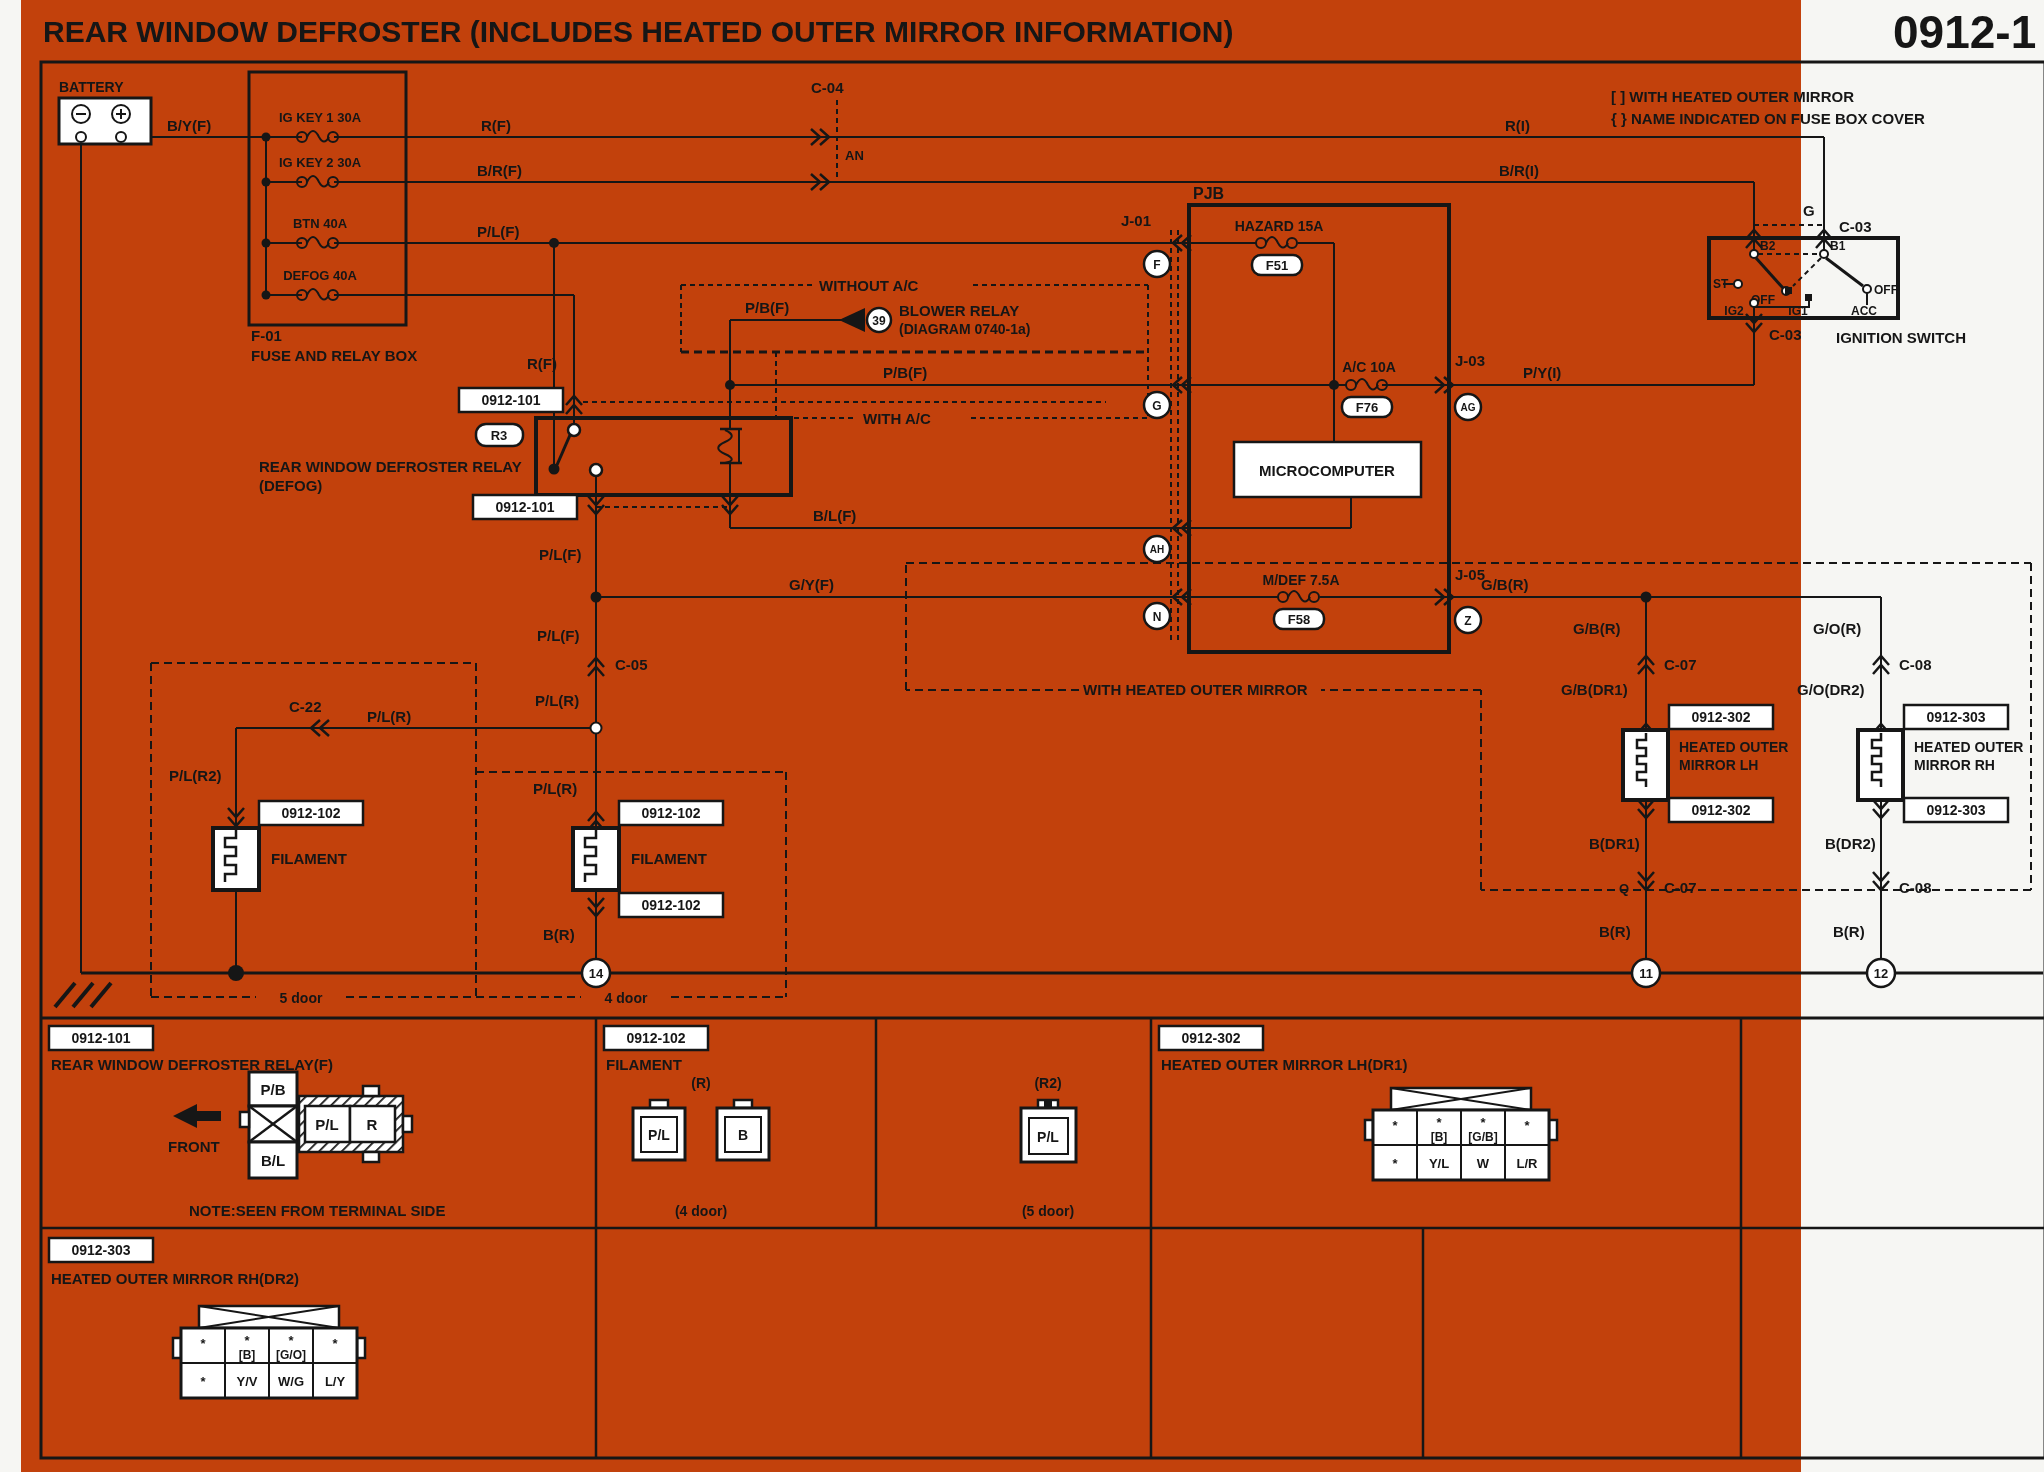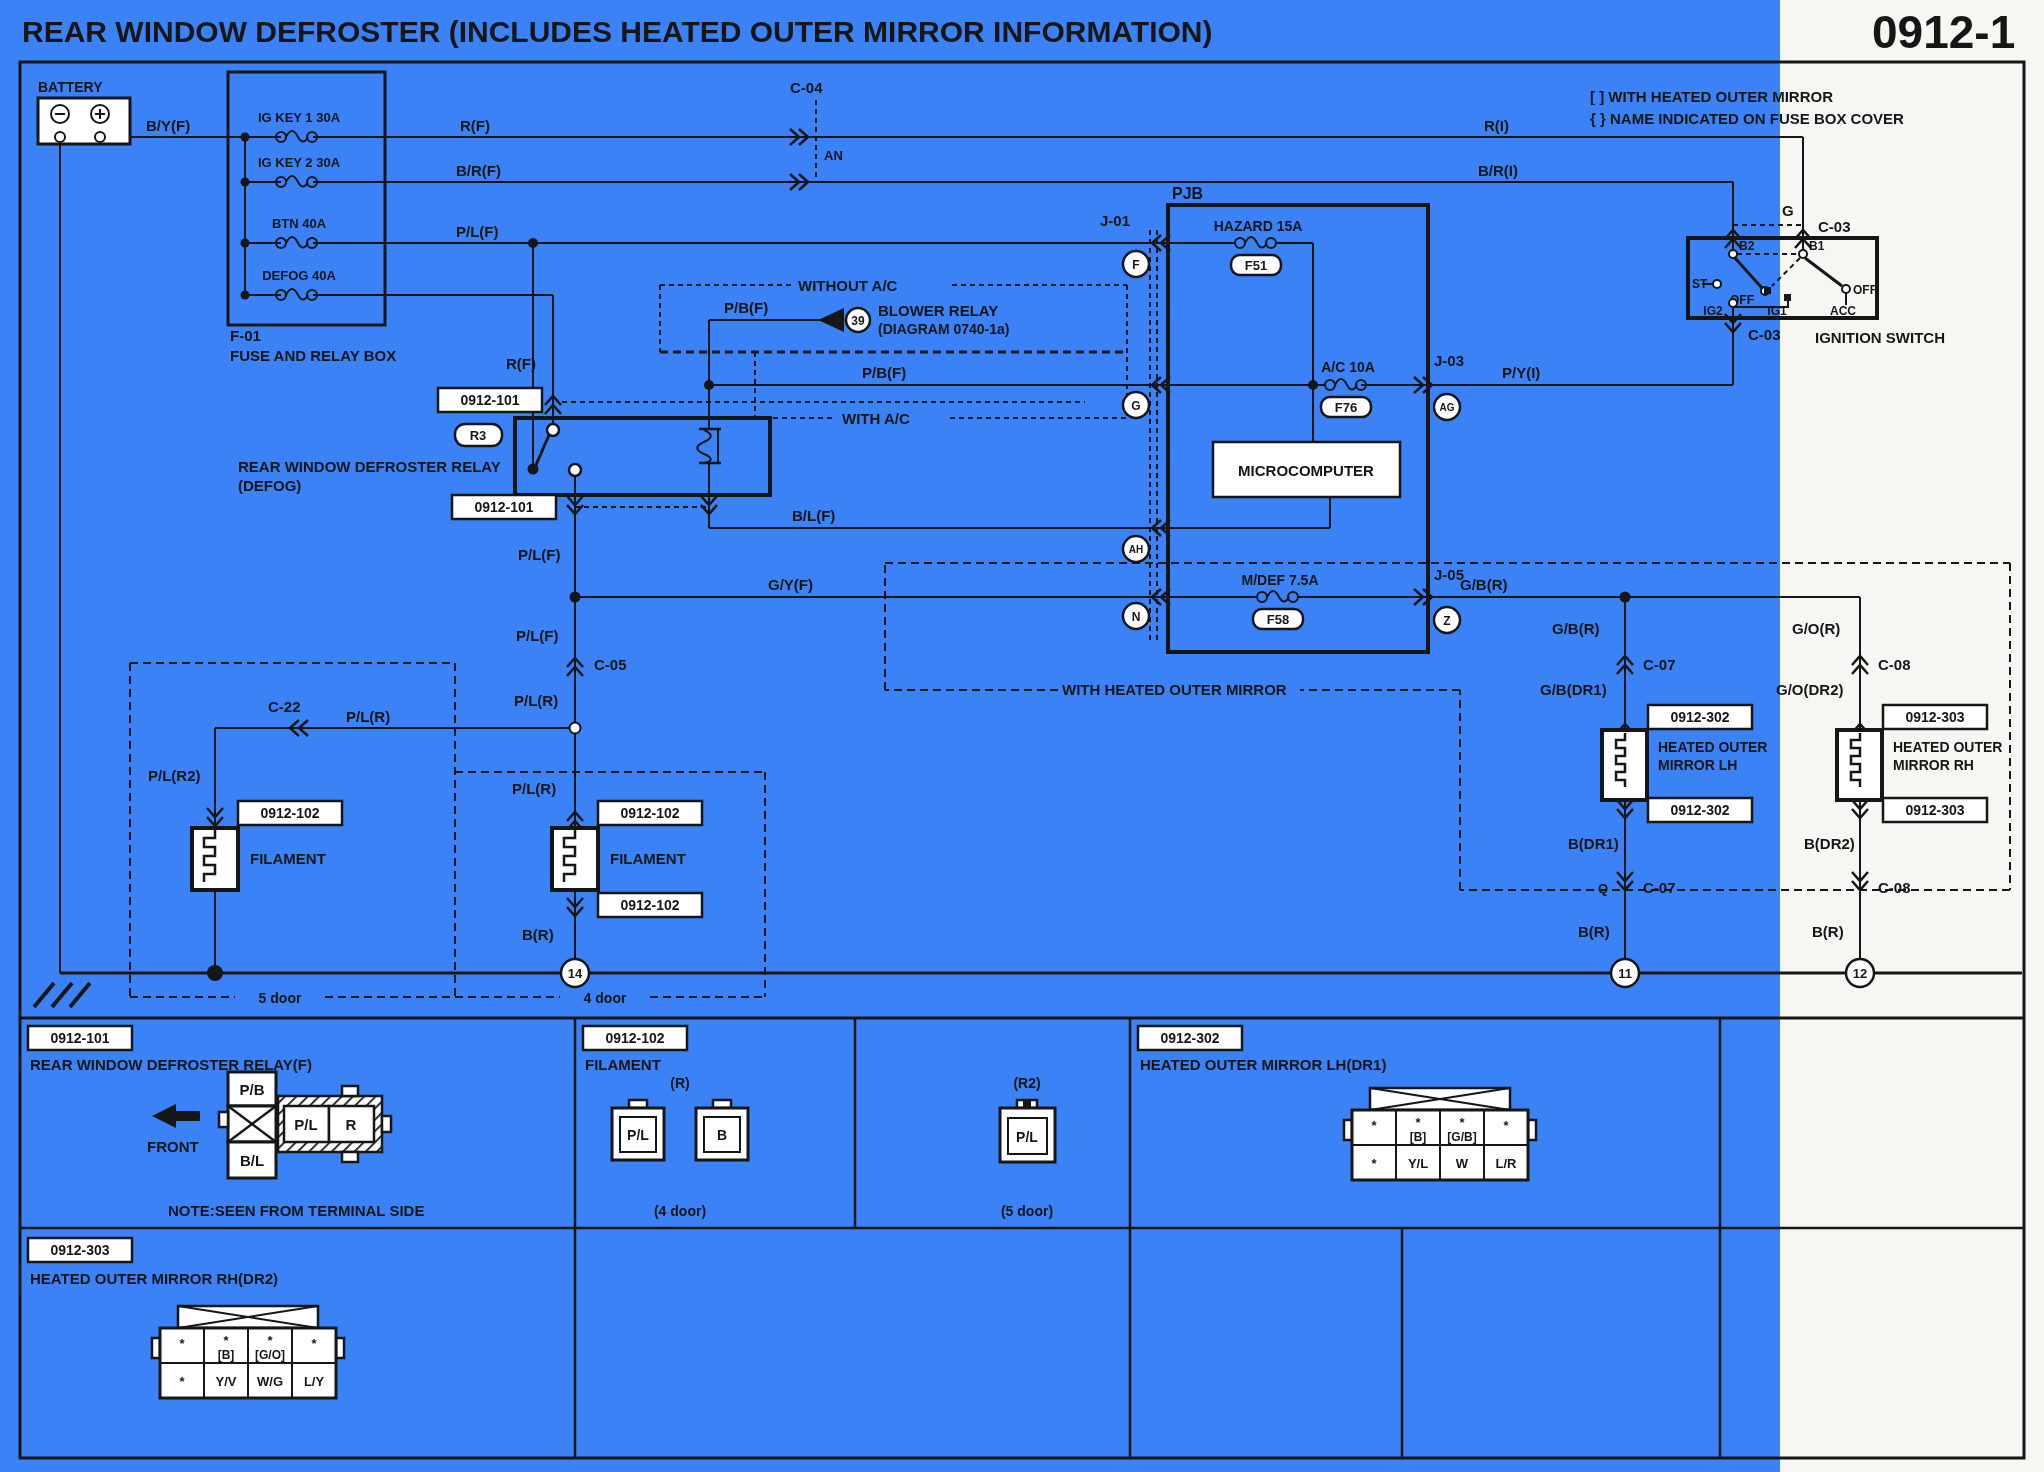--- a/index.html
+++ b/index.html
@@ -1,16 +1,16 @@
 <!DOCTYPE html>
 <html><head>
 <meta charset="utf-8">
 <style>
   html,body{margin:0;padding:0;background:#f6f6f3;}
-  .page{position:relative;width:1780px;height:1472px;background:#3b82f6;font-family:"Liberation Sans",sans-serif;}
+  .page{position:relative;width:1780px;height:1472px;background:#c2410c;font-family:"Liberation Sans",sans-serif;margin-left:21px;}
   svg text{font-family:"Liberation Sans",sans-serif;font-weight:bold;fill:#161616;}
   .t10{font-size:10px}.t12{font-size:12px}.t13{font-size:13px}
   .t14{font-size:14px}.t15{font-size:15px}.t16{font-size:16px}
   .t30{font-size:30px}.t46{font-size:46px}
   .mid{text-anchor:middle}
   .w{stroke:#161616;stroke-width:2;fill:none}
   .w25{stroke:#161616;stroke-width:2.5;fill:none}
   .w3{stroke:#161616;stroke-width:3;fill:none}
   .w4{stroke:#161616;stroke-width:4;fill:none}
   .dsh{stroke-dasharray:8 5}

